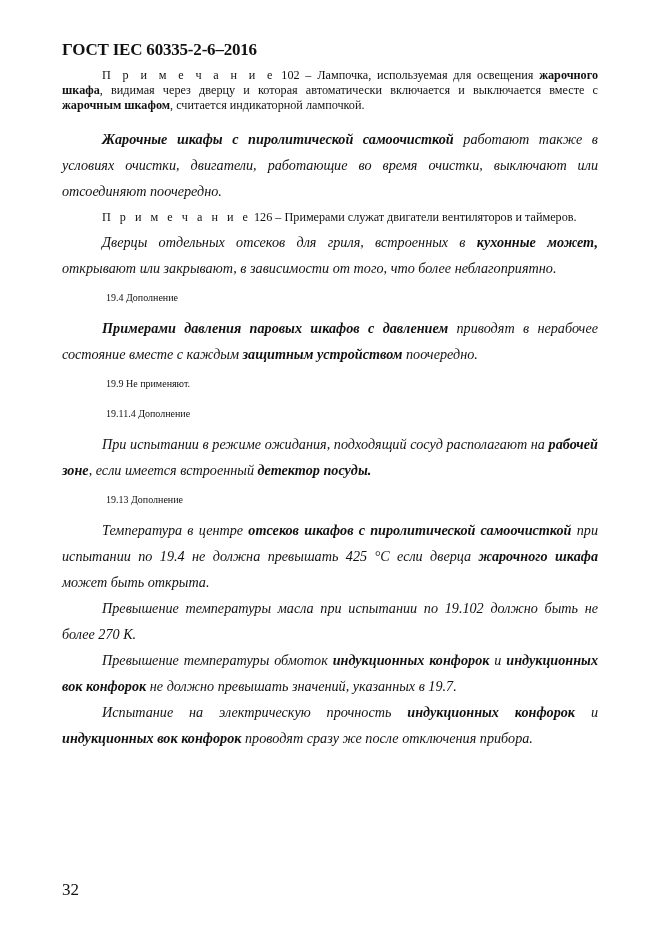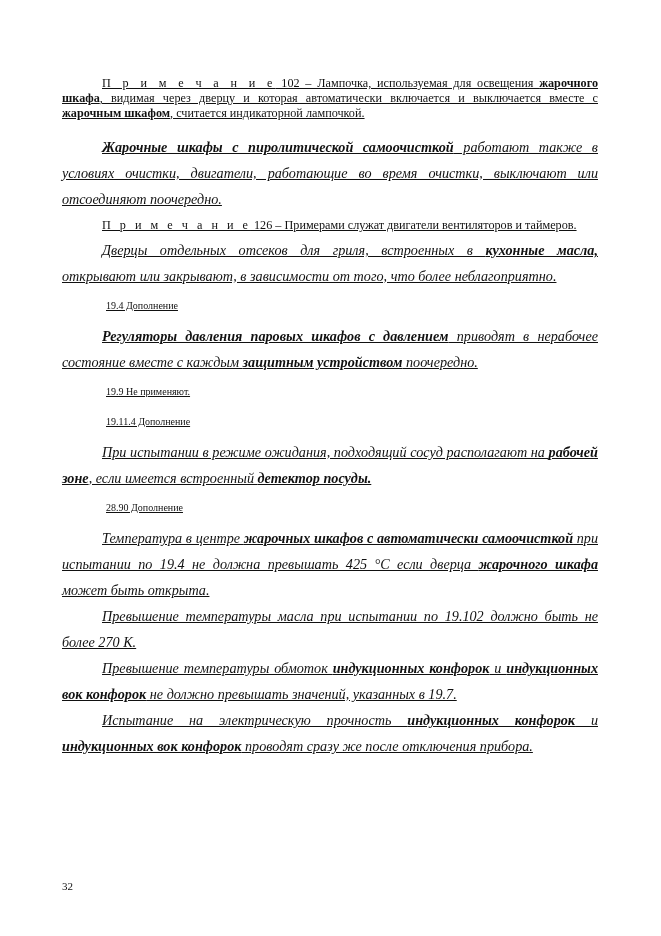--- a/index.html
+++ b/index.html
@@ -3,83 +3,83 @@
 <meta charset="utf-8">
 <style>
   html, body { margin: 0; padding: 0; background: #ffffff; }
   body { width: 661px; height: 936px; position: relative; overflow: hidden; color: #111; }
   .page { position: absolute; left: 0; top: 0; width: 661px; height: 936px; background: #fff; }
   .header {
     position: absolute; left: 62px; top: 40px;
     font-family: "Liberation Serif", serif; font-weight: bold; font-size: 17px; letter-spacing: -0.2px;
   }
   .body {
-    position: absolute; left: 62px; top: 72px; width: 536px;
+    position: absolute; left: 62px; top: 64px; width: 536px;
     font-family: "Liberation Serif", serif;
-    text-decoration: underline;
   }
   .note {
     font-family: "Liberation Serif", serif; font-size: 12.2px; line-height: 15px;
     text-align: justify; text-indent: 40px; margin: 0;
   }
   .note .spaced { letter-spacing: 3px; }
   .para {
     font-style: italic; font-size: 14.2px; line-height: 26px;
     text-align: justify; text-indent: 40px; margin: 0;
   }
   .para b, .note b { font-weight: bold; }
   .sub {
     font-size: 10px; line-height: 26px; text-indent: 40px; margin: 4px;
   }
   .pagenum {
     position: absolute; left: 62px; top: 880px;
-    font-family: "Liberation Serif", serif; font-size: 11px;
+    font-family: "Liberation Serif", serif; font-size: 17px;
   }
 </style>
 </head>
 <body>
 
 <div class="page">
+  <div class="header">ГОСТ IEC 60335-2-6–2016</div>
 
   <div class="body">
     <p class="note" style="margin-top:4px;">
       <span class="spaced">П р и м е ч а н и е</span><span> 102 – Лампочка, используемая для освещения </span><b>жарочного шкафа</b><span>, видимая через дверцу и которая автоматически включается и выключается вместе с </span><b>жарочным шкафом</b><span>, считается индикаторной лампочкой.</span>
     </p>
 
     <p class="para" style="margin-top:13px;">
       <b>Жарочные шкафы с пиролитической самоочисткой</b><span> работают также в условиях очистки, двигатели, работающие во время очистки, выключают или отсоединяют поочередно.</span>
     </p>
 
     <p class="note" style="margin-top:6px; margin-bottom:4px;">
       <span class="spaced">П р и м е ч а н и е</span><span> 126 – Примерами служат двигатели вентиляторов и таймеров.</span>
     </p>
 
 
     <p class="para">
-      <span>Дверцы отдельных отсеков для гриля, встроенных в </span><b>кухонные масла,</b><span> открывают или закрывают, в зависимости от того, что более неблагоприятно.</span>
+      <span>Дверцы отдельных отсеков для гриля, встроенных в </span><b>кухонные может,</b><span> открывают или закрывают, в зависимости от того, что более неблагоприятно.</span>
     </p>
 
     <p class="sub">19.4 Дополнение</p>
 
     <p class="para">
-      <b>Регуляторы давления паровых шкафов с давлением</b><span> приводят в нерабочее состояние вместе с каждым </span><b>защитным устройством</b><span> поочередно.</span>
+      <b>Примерами давления паровых шкафов с давлением</b><span> приводят в нерабочее состояние вместе с каждым </span><b>защитным устройством</b><span> поочередно.</span>
     </p>
 
     <p class="sub">19.9 Не применяют.</p>
     <p class="sub">19.11.4 Дополнение</p>
 
     <p class="para">
       <span>При испытании в режиме ожидания, подходящий сосуд располагают на </span><b>рабочей зоне</b><span>, если имеется встроенный </span><b>детектор посуды.</b>
     </p>
 
-    <p class="sub">28.90 Дополнение</p>
+    <p class="sub">19.13 Дополнение</p>
 
 
     <p class="para">
-      <span>Температура в центре </span><b>жарочных шкафов с автоматически самоочисткой</b><span> при испытании по 19.4 не должна превышать 425 °С если дверца </span><b>жарочного шкафа</b><span> может быть открыта.</span>
+      <span>Температура в центре </span><b>отсеков шкафов с пиролитической самоочисткой</b><span> при испытании по 19.4 не должна превышать 425 °С если дверца </span><b>жарочного шкафа</b><span> может быть открыта.</span>
     </p>
 
     <p class="para">
       <span>Превышение температуры масла при испытании по 19.102 должно быть не более 270 К.</span>
     </p>
 
     <p class="para">
       <span>Превышение температуры обмоток </span><b>индукционных конфорок</b><span> и </span><b>индукционных вок конфорок</b><span> не должно превышать значений, указанных в 19.7.</span>
     </p>
 

